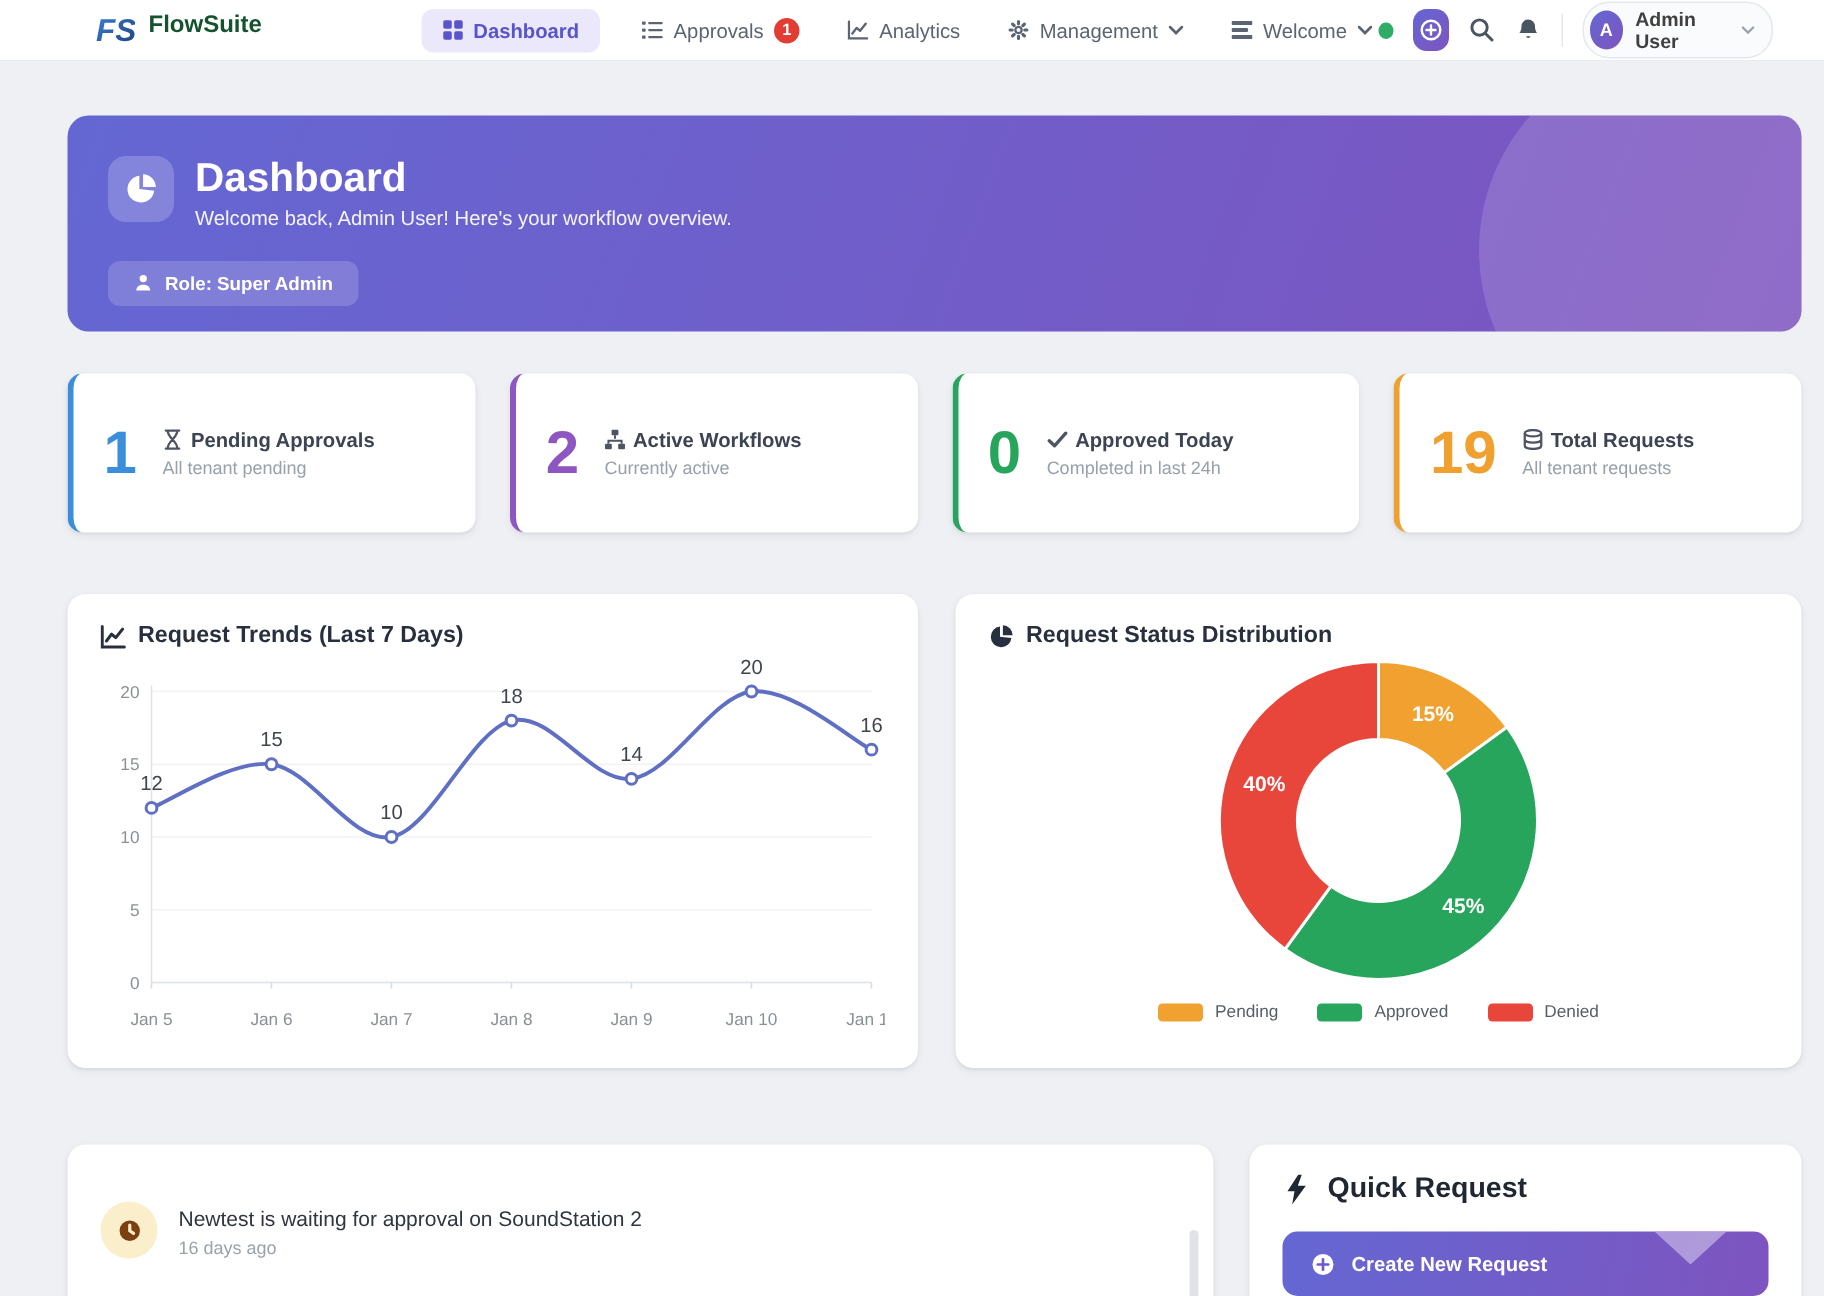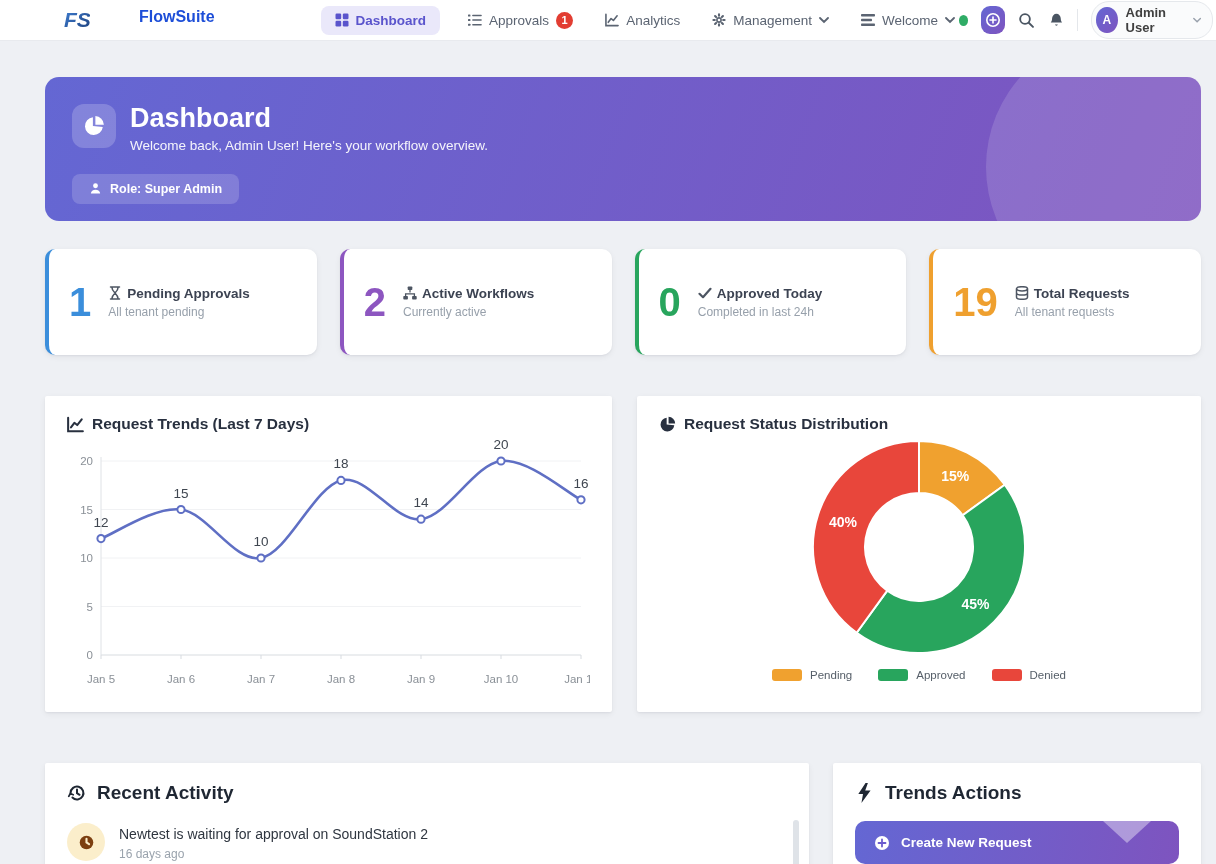--- a/index.html
+++ b/index.html
@@ -10,21 +10,21 @@
     color:#2d3436;
   }
   svg { display:block; }
 
   
   .navbar{
     height:41px; background:#fff; border-bottom:1px solid #e8eaee;
     display:flex; align-items:center; padding:0 34px 0 64px;
   }
   .brand{ display:flex; align-items:flex-start; gap:9px; }
-  .brand-name{ font-size:16px; font-weight:bold; color:#1d4ed8;margin-left:40px; }
+  .brand-name{ font-size:16px; font-weight:bold; color:#14532d; }
   .nav-menu{ display:flex; align-items:center; gap:24px; margin-left:106px; }
   .nav-item{
     display:flex; align-items:center; gap:7px; font-size:13.5px; color:#5b6472;
     cursor:pointer; padding:7px 4px; border-radius:8px; white-space:nowrap;
   }
   .nav-item.active{ background:#eae8fa; color:#5a54cc; padding:7px 14px; font-weight:bold; }
   .nav-item .nicon{ width:14px; height:14px; }
   .nav-badge{
     min-width:17px; height:17px; border-radius:9px; color:#fff; font-size:11px; font-weight:bold;
     display:flex; align-items:center; justify-content:center; padding:0 4px;
@@ -82,21 +82,21 @@
     box-shadow:0 1px 2px rgba(16,24,40,.05), 0 2px 6px rgba(16,24,40,.06);
   }
   .stat-value{ font-size:40px; font-weight:bold; line-height:1; }
   .stat-title{ display:flex; align-items:center; gap:5px; font-size:13.5px; font-weight:bold; color:#3c4352; }
   .stat-title .sicon{ width:14px; height:14px; color:#4d5562; }
   .stat-sub{ font-size:12px; color:#97a0ab; margin-top:4px; }
 
   
   .charts{ margin-top:41px; display:grid; grid-template-columns:567px 564px; gap:25px; }
   .card{
-    background:#fff; border-radius:2px; padding:19px 22px;
+    background:#fff; border-radius:12px; padding:19px 22px;
     box-shadow:0 1px 2px rgba(16,24,40,.05), 0 2px 6px rgba(16,24,40,.06);
   }
   .card-title{ display:flex; align-items:center; gap:8px; font-size:15.5px; font-weight:bold; color:#28303f; }
   .card-title .cicon{ width:17px; height:17px; color:#28303f; }
   .chart text{ font-family:"Liberation Sans", sans-serif; }
   .legend{ display:flex; justify-content:center; gap:26px; margin-top:4px; }
   .legend-item{ display:flex; align-items:center; gap:8px; font-size:11.5px; color:#555e68; }
   .legend-swatch{ width:30px; height:12px; border-radius:3px; display:inline-block; }
 
   
@@ -390,49 +390,41 @@
           <span class="legend-item">
             <span class="legend-swatch" style="background: rgb(232, 70, 59);"></span>
             <span>Denied</span>
           </span>
         </div>
     </div>
   </section>
 
   <section class="bottom">
     <div class="card recent-card">
-      <div class="section-title">
-        <svg class="bicon" viewBox="0 0 18 18" fill="none" stroke="currentColor" stroke-width="1.8">
-          <path d="M3.2 9a5.8 5.8 0 1 1 1.7 4.1" stroke-linecap="round"></path>
-          <path d="M3 9.5L1.6 12M3 9.5L5.6 10.6" stroke-linecap="round" stroke-width="1.6"></path>
-          <path d="M9 5.8v3.4l2.3 1.4" stroke-linecap="round"></path>
-        </svg>
-        <span>Recent Activity</span>
-      </div>
       <div class="activity-item">
         <span class="activity-avatar">
           <svg width="17" height="17" viewBox="0 0 16 16" fill="none" stroke="currentColor" stroke-width="2">
             <circle cx="8" cy="8" r="6.4" fill="currentColor" stroke="none"></circle>
             <path d="M8 4.5V8l2.4 1.6" stroke="#fbeecb" stroke-linecap="round"></path>
           </svg>
         </span>
         <div>
           <div class="activity-text">Newtest is waiting for approval on SoundStation 2</div>
           <div class="activity-time">16 days ago</div>
         </div>
       </div>
       <div class="scrollbar"></div>
     </div>
 
     <div class="card qa-card">
       <div class="section-title">
         <svg class="bicon" viewBox="0 0 16 18" fill="currentColor">
           <path d="M8.5 0L2 10h4.2L4.8 18 13 6.8H8.2L10.6 0z"></path>
         </svg>
-        <span>Trends Actions</span>
+        <span>Quick Request</span>
       </div>
       <button class="qa-button" id="qa-create-btn" style="background: linear-gradient(100deg, rgb(100, 103, 211), rgb(126, 84, 191));">
         <svg width="16" height="16" viewBox="0 0 16 16">
           <circle cx="8" cy="8" r="7" fill="#fff"></circle>
           <path d="M8 4.5v7M4.5 8h7" stroke="#6a5bce" stroke-width="1.8" stroke-linecap="round"></path>
         </svg>
         <span>Create New Request</span>
       </button>
     </div>
   </section>

